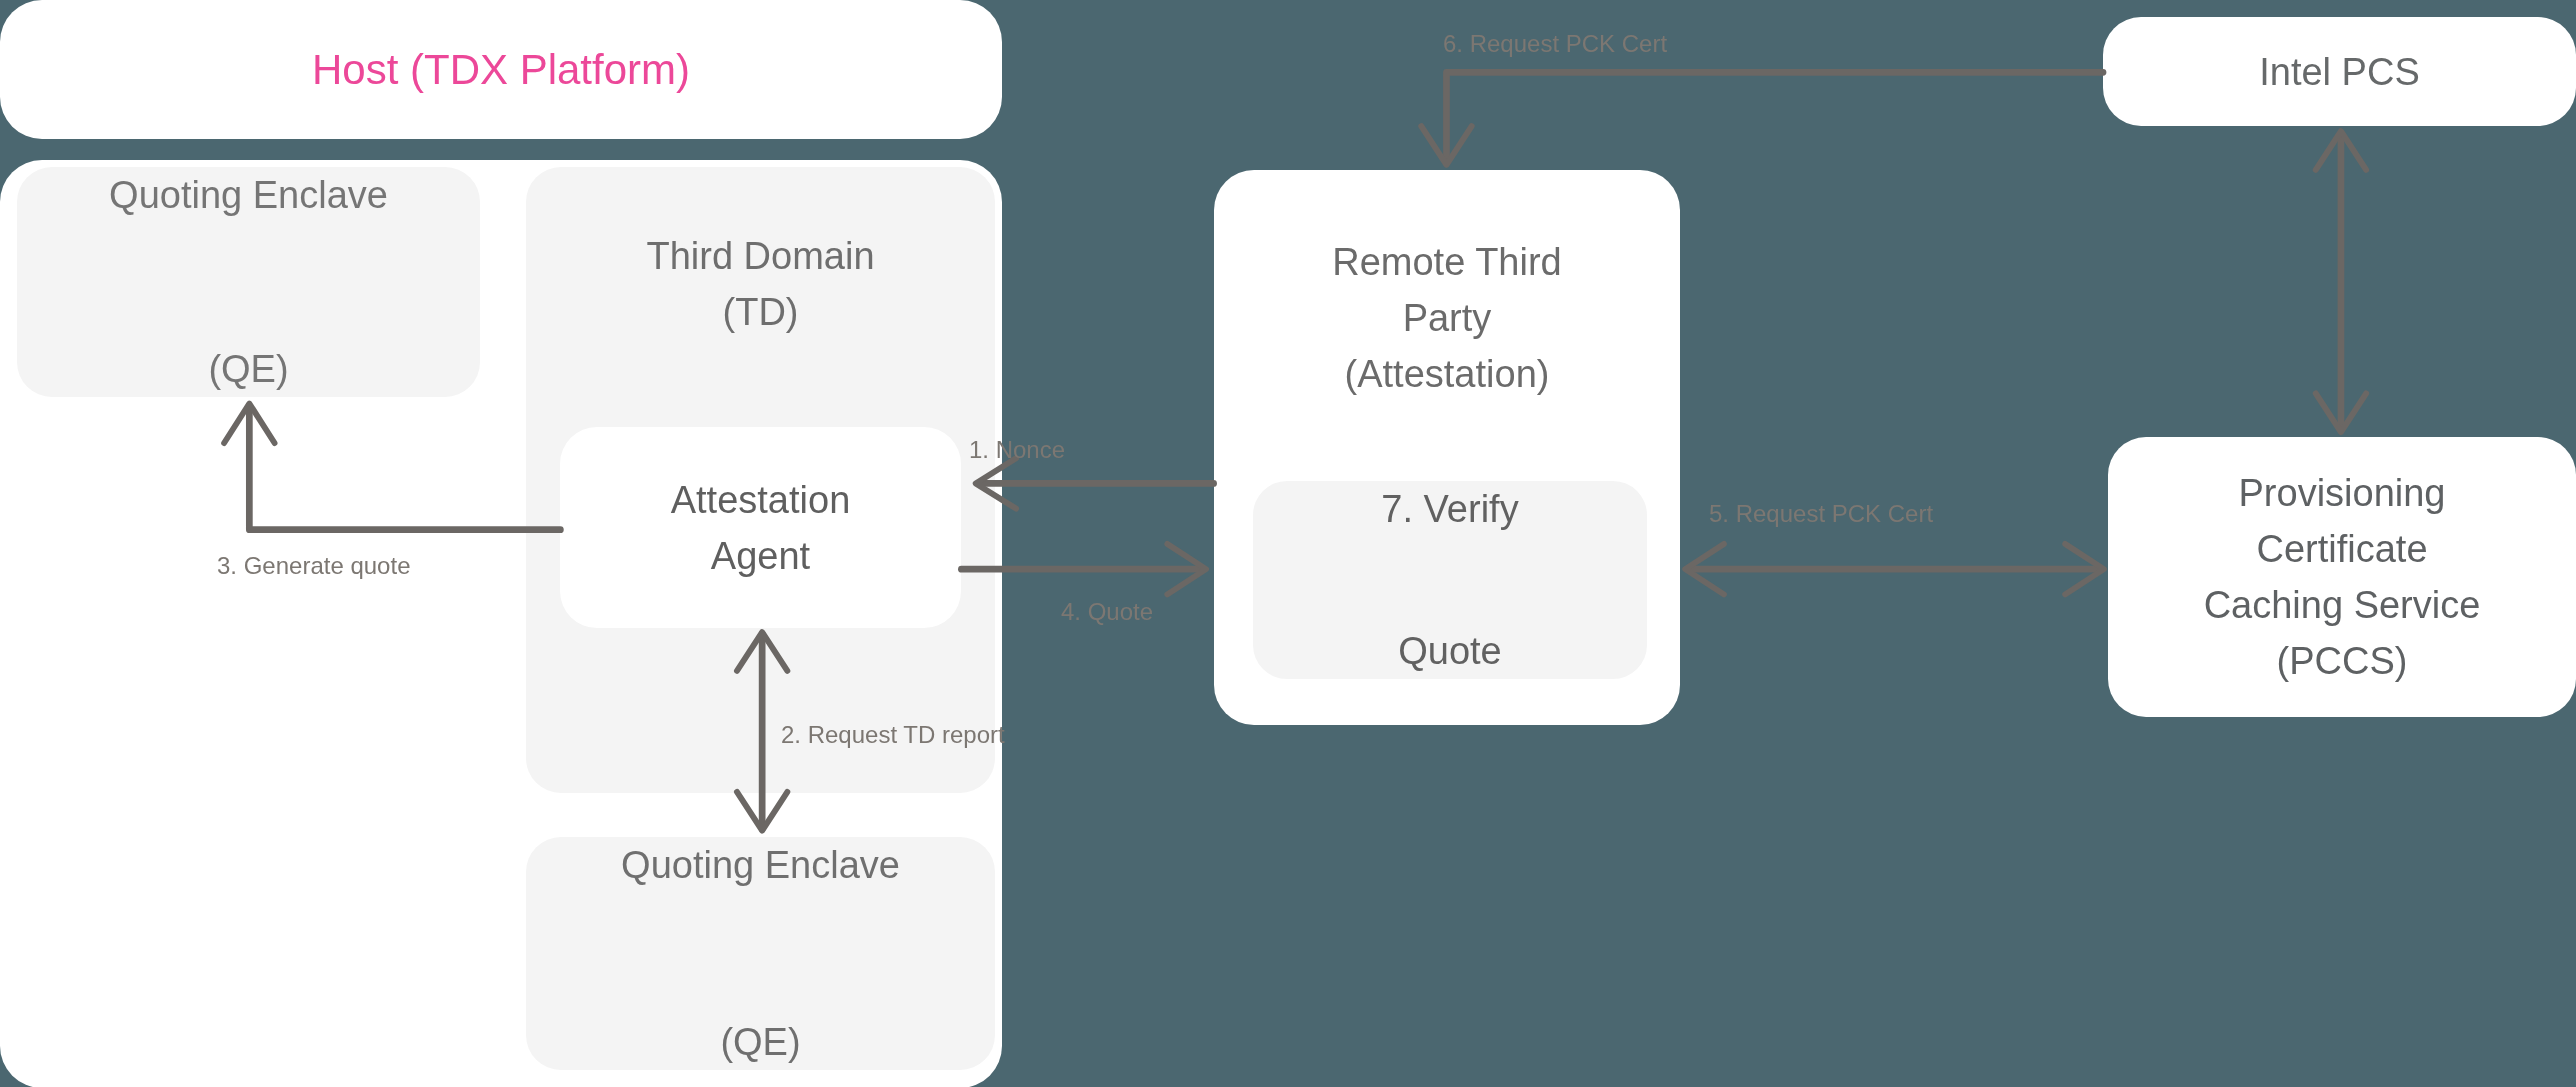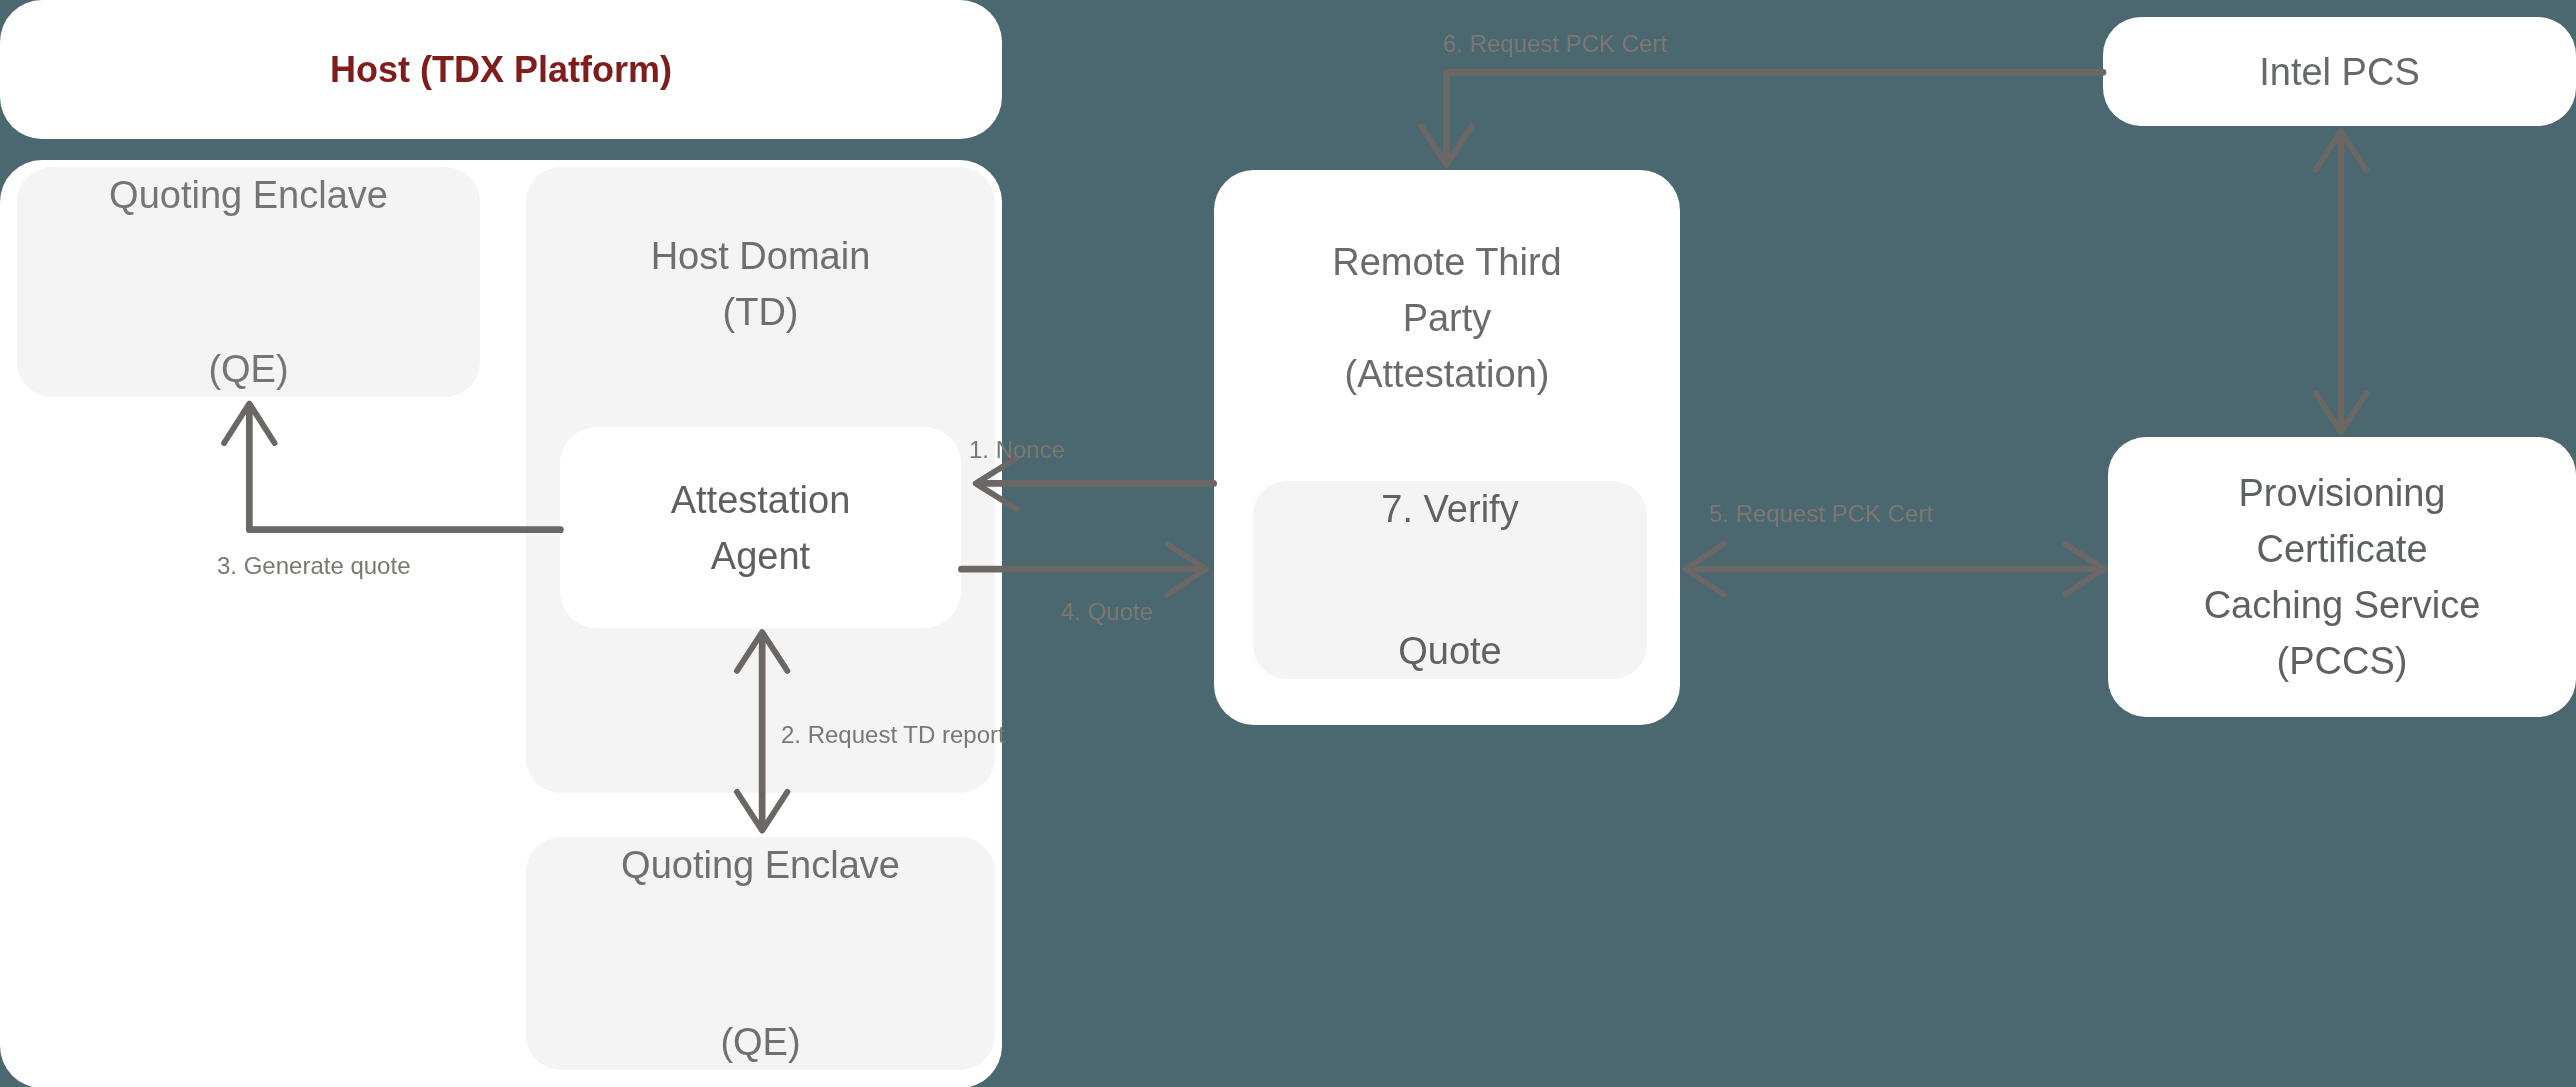--- a/index.html
+++ b/index.html
@@ -30,23 +30,23 @@
   }
 
   .white-box { background: #FFFFFF; border-radius: 40px; }
   .gray-box  { background: #F4F4F4; border-radius: 35px; justify-content: space-between; }
 
   .host-box {
     left: 0; top: 10; width: 1002px; height: 139px;
     border-radius: 42px;
   }
   .host-box .line {
-    font-size: 36px;
-    font-weight: bold;
-    color: #7f1d1d;
+    font-size: 42px;
+    font-weight: normal;
+    color: #ec4899;
   }
 
   .host-container {
     position: absolute;
     left: 0; top: 160px; width: 1002px; height: 928px;
     background: #FFFFFF;
     border-radius: 42px;
   }
 
   .qe-left    { left: 17px;  top: 167px; width: 463px; height: 230px; }
@@ -118,21 +118,21 @@
   </div>
 
   <div class="host-container"></div>
 
   <div class="node gray-box qe-left">
     <div class="line">Quoting Enclave</div>
     <div class="line">(QE)</div>
   </div>
 
   <div class="node gray-box td-box">
-    <div class="line">Host Domain</div>
+    <div class="line">Third Domain</div>
     <div class="line">(TD)</div>
   </div>
 
   <div class="node white-box aa-box">
     <div class="line">Attestation</div>
     <div class="line">Agent</div>
   </div>
 
   <div class="node gray-box qe-bottom">
     <div class="line">Quoting Enclave</div>

